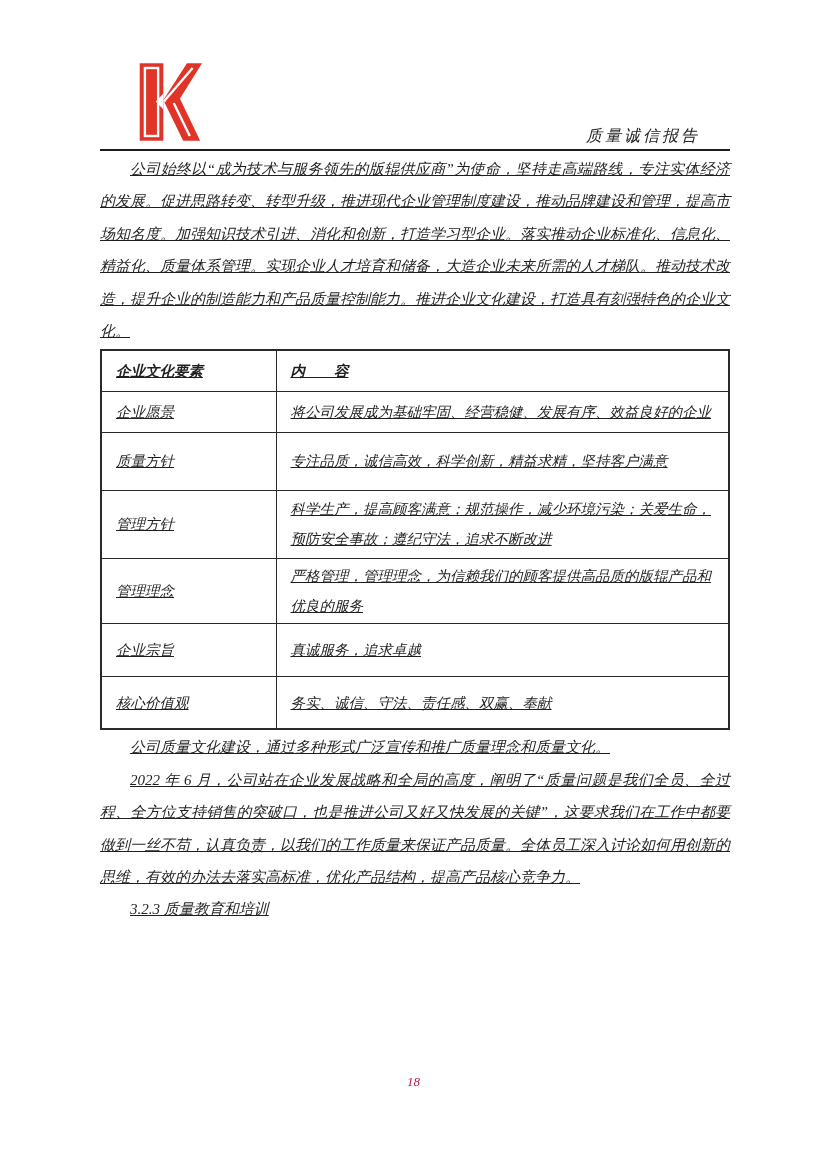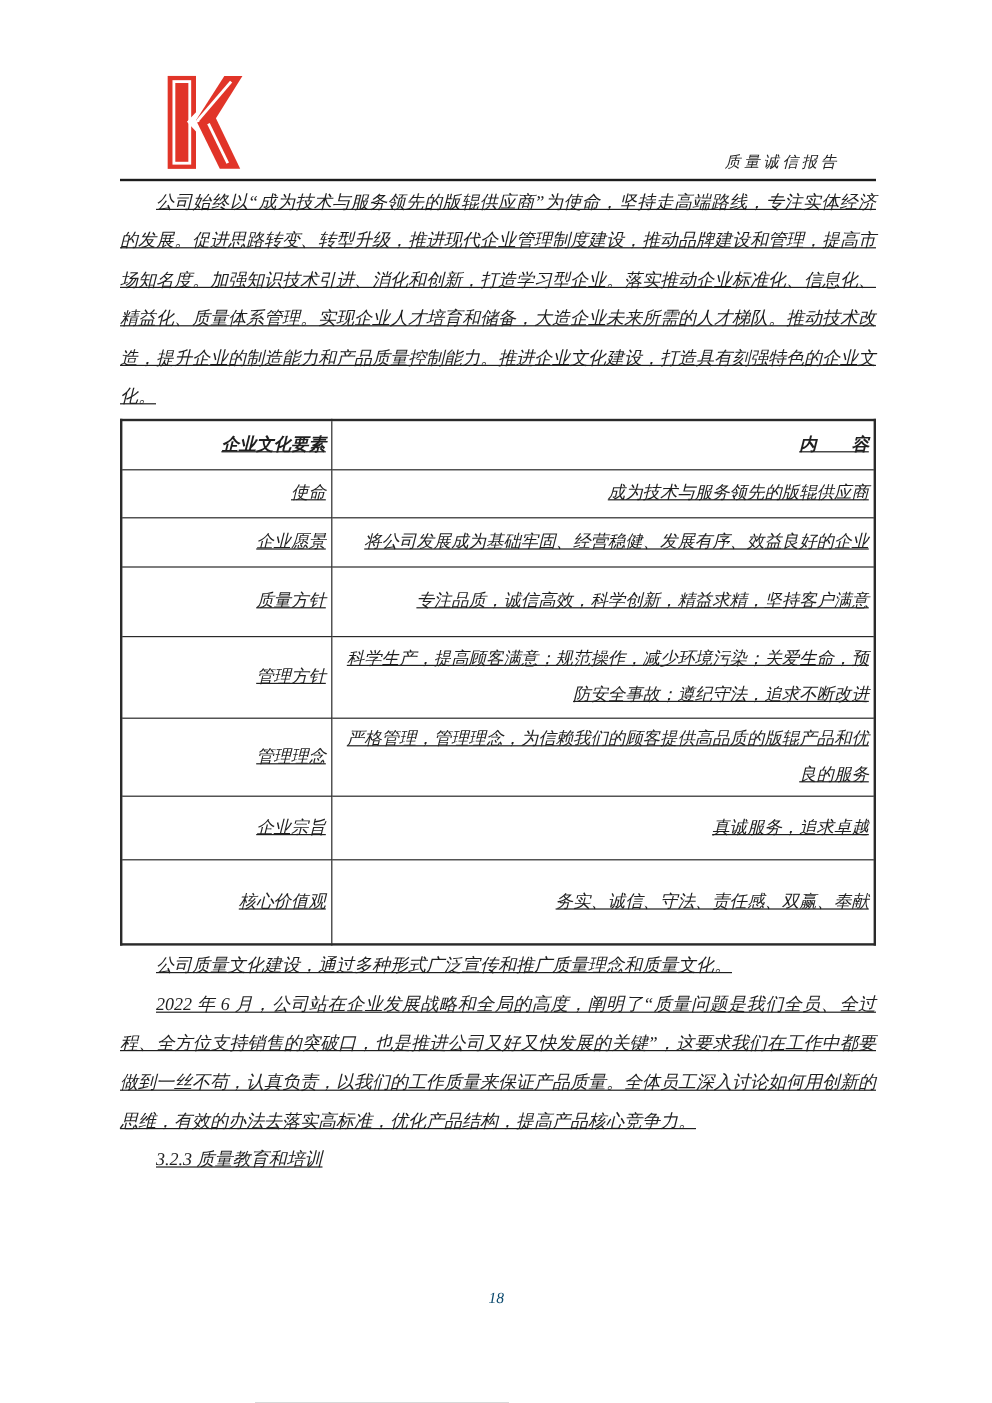--- a/index.html
+++ b/index.html
@@ -20,21 +20,21 @@
     left: 135px;
     top: 60px;
     width: 68px;
     height: 84px;
   }
   .logo svg { width: 100%; height: 100%; display: block; }
   .doc-header-title {
     position: absolute;
     right: 127px;
     top: 126px;
-    font-size: 13px;
+    font-size: 16px;
     font-style: italic;
     letter-spacing: 3px;
     color: #222;
   }
   .header-rule {
     position: absolute;
     left: 100px;
     width: 630px;
     top: 149px;
     border-top: 2px solid #1c1c1c;
@@ -61,40 +61,40 @@
   table.culture-table {
     width: 630px;
     margin-top: 2px;
     border-collapse: collapse;
     table-layout: fixed;
     font-size: 14.5px;
     font-style: italic;
   }
   table.culture-table td, table.culture-table th {
     border: 1px solid #2a2a2a;
-    text-align: right;
+    text-align: left;
     vertical-align: middle;
-    padding: 2px 4px;
+    padding: 2px 14px;
     line-height: 30px;
     font-weight: normal;
   }
   table.culture-table { border: 2px solid #2a2a2a; }
   table.culture-table th { font-weight: bold; }
   .col-label { width: 175px; }
   .after-table { margin-top: 1px; }
   
   .page-number {
     position: absolute;
     left: 0;
     width: 100%;
     top: 1074px;
     text-align: center;
     font-size: 13px;
     font-style: italic;
-    color: #0c4a6e;
+    color: #be185d;
   }
 </style>
 </head>
 <body>
 
 <div class="page">
 
   <div class="logo">
     <svg viewBox="0 0 72 88" xmlns="http://www.w3.org/2000/svg">
       <g fill="#e13428">
@@ -117,45 +117,41 @@
   <div class="content">
 
     <p class="para">公司始终以“成为技术与服务领先的版辊供应商”为使命，坚持走高端路线，专注实体经济的发展。促进思路转变、转型升级，推进现代企业管理制度建设，推动品牌建设和管理，提高市场知名度。加强知识技术引进、消化和创新，打造学习型企业。落实推动企业标准化、信息化、精益化、质量体系管理。实现企业人才培育和储备，大造企业未来所需的人才梯队。推动技术改造，提升企业的制造能力和产品质量控制能力。推进企业文化建设，打造具有刻强特色的企业文化。</p>
 
     <table class="culture-table">
       <tbody>
           <tr style="height:41px">
         <th class="col-label">企业文化要素</th>
         <th>内　　容</th>
       </tr>
-      <tr style="height:40px">
-        <td>使命</td>
-        <td>成为技术与服务领先的版辊供应商</td>
-      </tr>
       <tr style="height:41px">
         <td>企业愿景</td>
         <td>将公司发展成为基础牢固、经营稳健、发展有序、效益良好的企业</td>
       </tr>
       <tr style="height:58px">
         <td>质量方针</td>
         <td>专注品质，诚信高效，科学创新，精益求精，坚持客户满意</td>
       </tr>
       <tr style="height:68px">
         <td>管理方针</td>
         <td>科学生产，提高顾客满意；规范操作，减少环境污染；关爱生命，预防安全事故；遵纪守法，追求不断改进</td>
       </tr>
       <tr style="height:61px">
         <td>管理理念</td>
         <td>严格管理，管理理念，为信赖我们的顾客提供高品质的版辊产品和优良的服务</td>
       </tr>
       <tr style="height:53px">
         <td>企业宗旨</td>
         <td>真诚服务，追求卓越</td>
       </tr>
-      <tr style="height:71px">
+      <tr style="height:53px">
         <td>核心价值观</td>
         <td>务实、诚信、守法、责任感、双赢、奉献</td>
       </tr>
     </tbody>
       </table>
 
     <p class="para after-table">公司质量文化建设，通过多种形式广泛宣传和推广质量理念和质量文化。</p>
 
 
     <p class="para">2022 年 6 月，公司站在企业发展战略和全局的高度，阐明了“质量问题是我们全员、全过程、全方位支持销售的突破口，也是推进公司又好又快发展的关键”，这要求我们在工作中都要做到一丝不苟，认真负责，以我们的工作质量来保证产品质量。全体员工深入讨论如何用创新的思维，有效的办法去落实高标准，优化产品结构，提高产品核心竞争力。</p>

